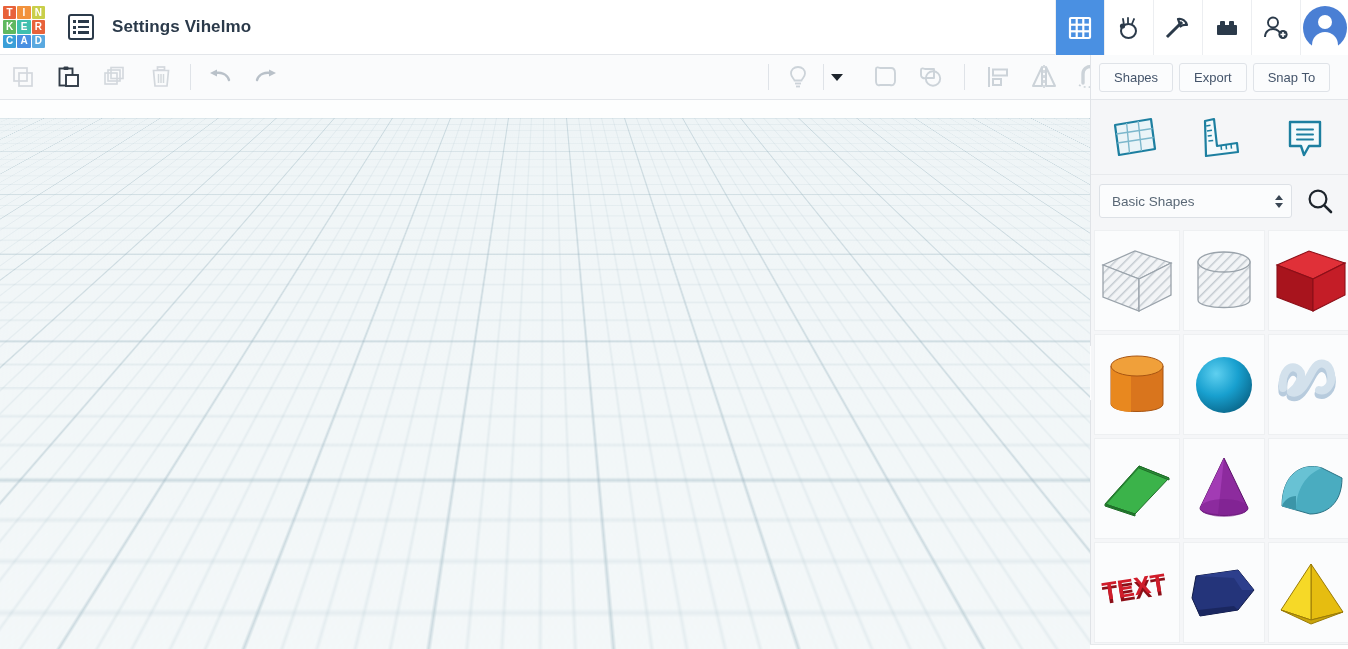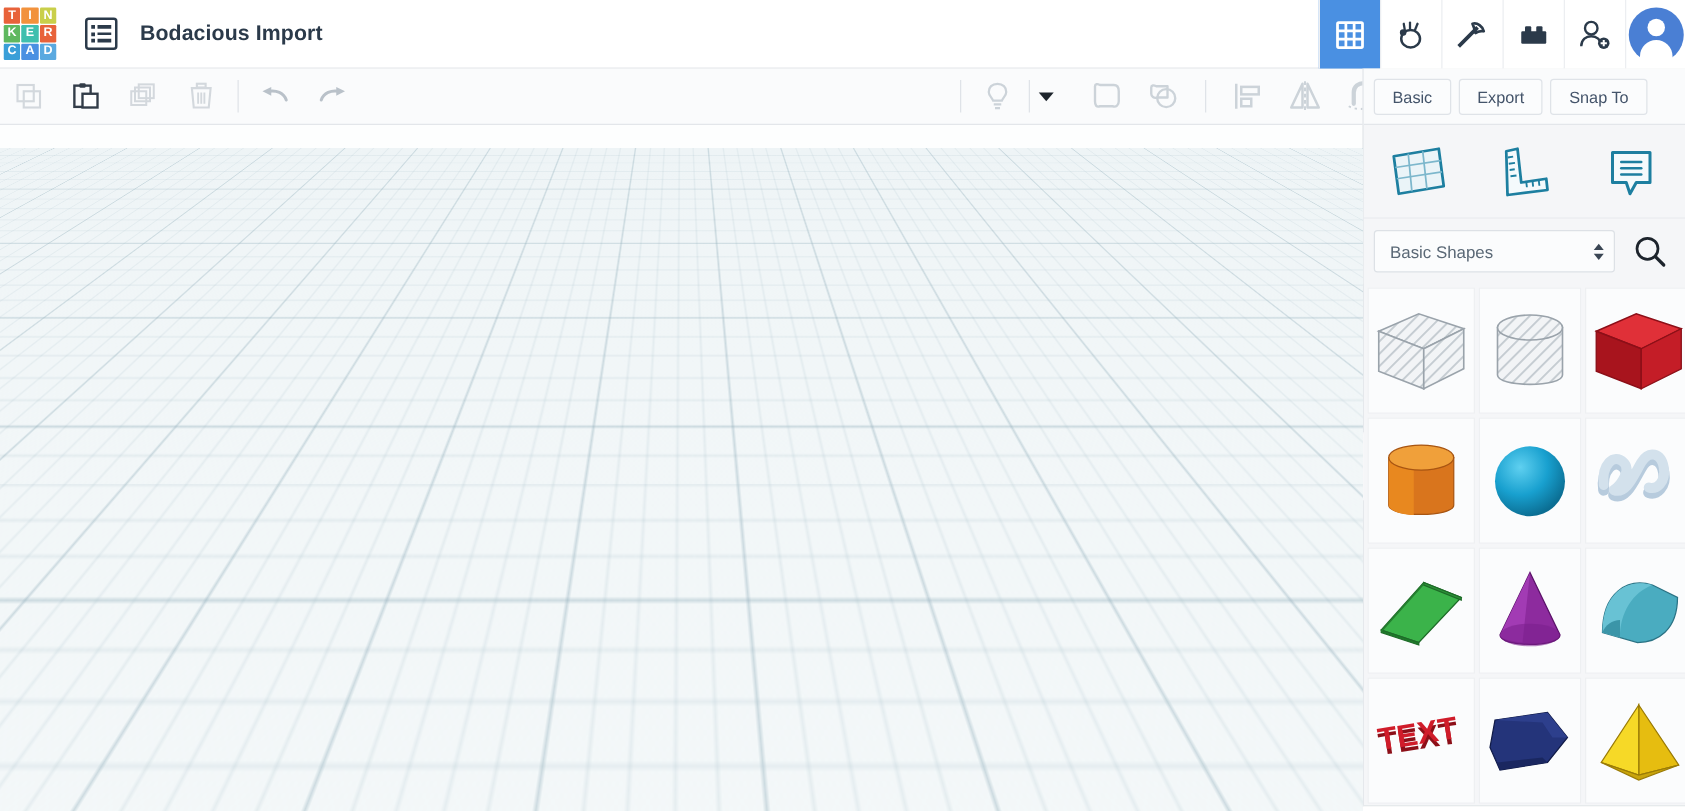--- a/index.html
+++ b/index.html
@@ -253,21 +253,21 @@
       <div class="li-row">
           <span class="li-dot"></span>
           <span class="li-line"></span>
         </div>
       <div class="li-row">
           <span class="li-dot"></span>
           <span class="li-line"></span>
         </div>
     </div>
 
-    <div class="proj-title">Bodacious Import</div>
+    <div class="proj-title">Settings Vihelmo</div>
 
     <div class="header-right">
 
       <div class="hdr-btn active">
         <svg width="24" height="24" viewBox="0 0 24 24">
           <rect x="2" y="2" width="20" height="20" rx="1" fill="none" stroke="#fff" stroke-width="2.2"></rect>
           <line x1="8.7" y1="2" x2="8.7" y2="22" stroke="#fff" stroke-width="2.2"></line>
           <line x1="15.3" y1="2" x2="15.3" y2="22" stroke="#fff" stroke-width="2.2"></line>
           <line x1="2" y1="8.7" x2="22" y2="8.7" stroke="#fff" stroke-width="2.2"></line>
           <line x1="2" y1="15.3" x2="22" y2="15.3" stroke="#fff" stroke-width="2.2"></line>
@@ -541,21 +541,21 @@
         <span class="snap-caret"></span>
       </div>
     </div>
   </div>
 
   <div class="rpanel">
 
     <div class="collapse-tab">❯</div>
 
     <div class="rp-actions">
-      <div class="rp-btn">Basic</div>
+      <div class="rp-btn">Shapes</div>
       <div class="rp-btn">Export</div>
       <div class="rp-btn">Snap To</div>
     </div>
 
     <div class="rp-tools">
       <div class="rp-tool">
         <svg width="48" height="44" viewBox="0 0 48 44">
           <polygon points="5,10 41,4 45,34 9,40" fill="#eaf4f8" stroke="#1d7fa0" stroke-width="2.2" stroke-linejoin="round"></polygon>
           <line x1="16.6" y1="8" x2="19.5" y2="38" stroke="#7cb7cc" stroke-width="1.4"></line>
           <line x1="28.2" y1="6" x2="31.5" y2="36" stroke="#7cb7cc" stroke-width="1.4"></line>

